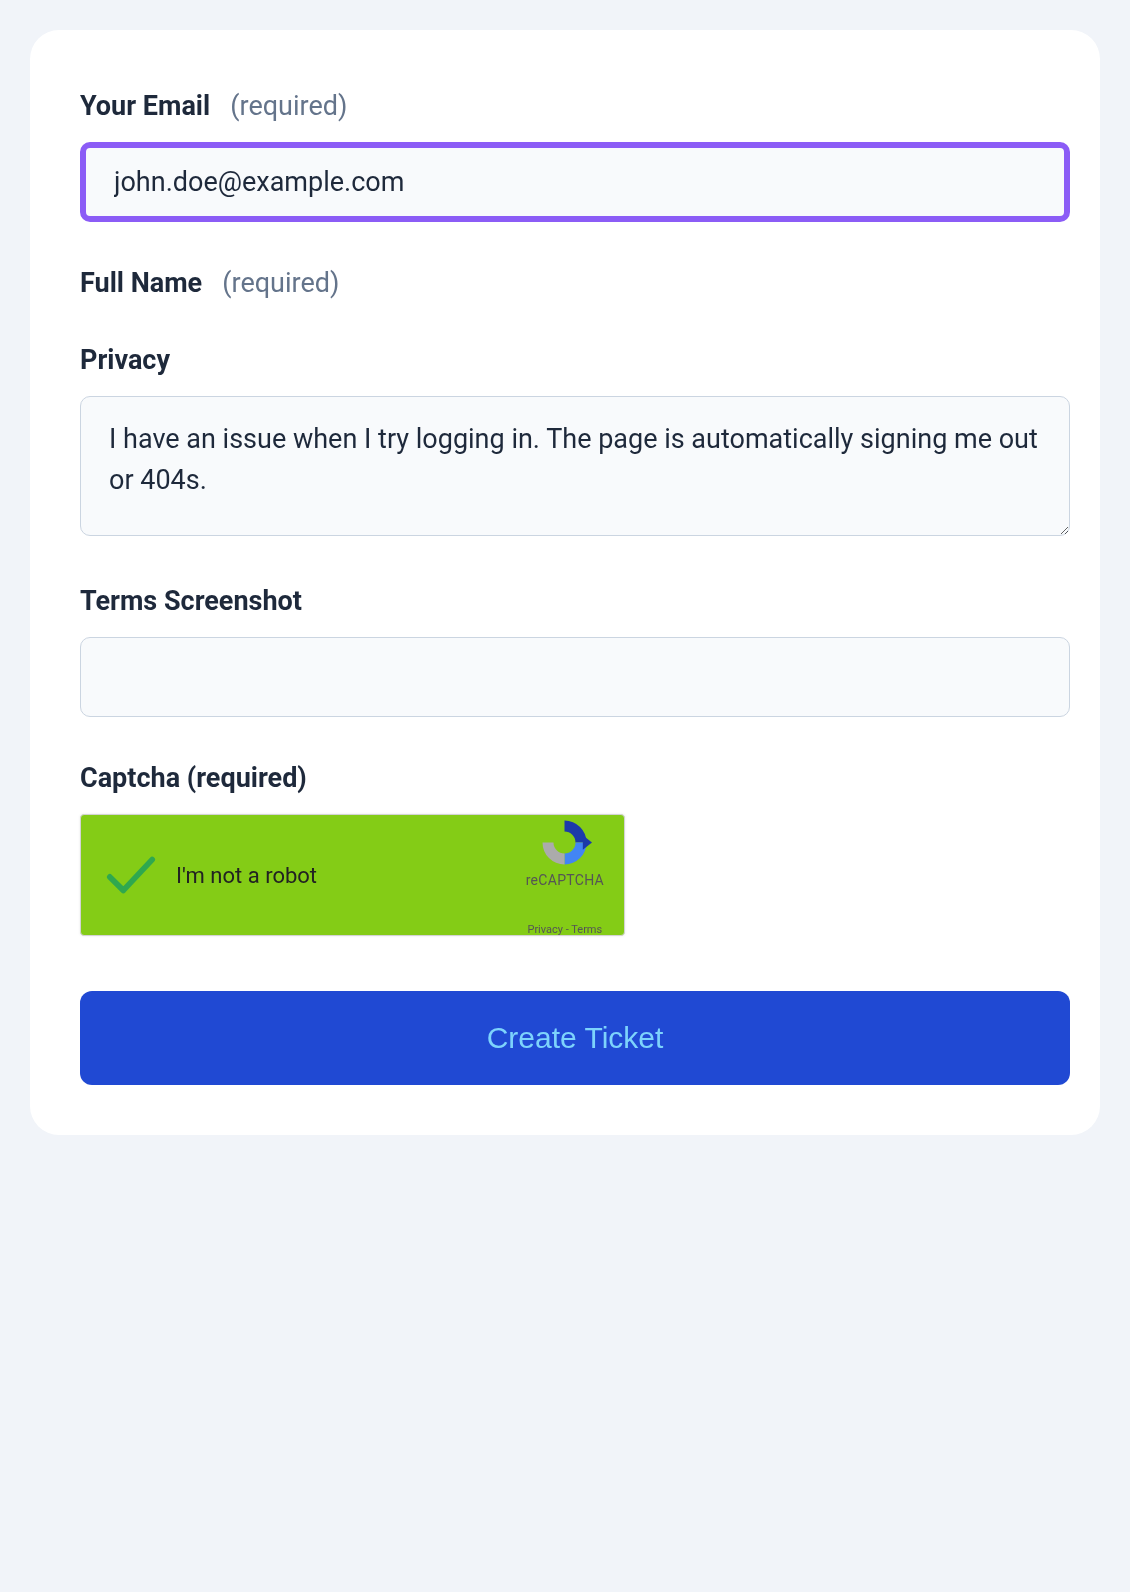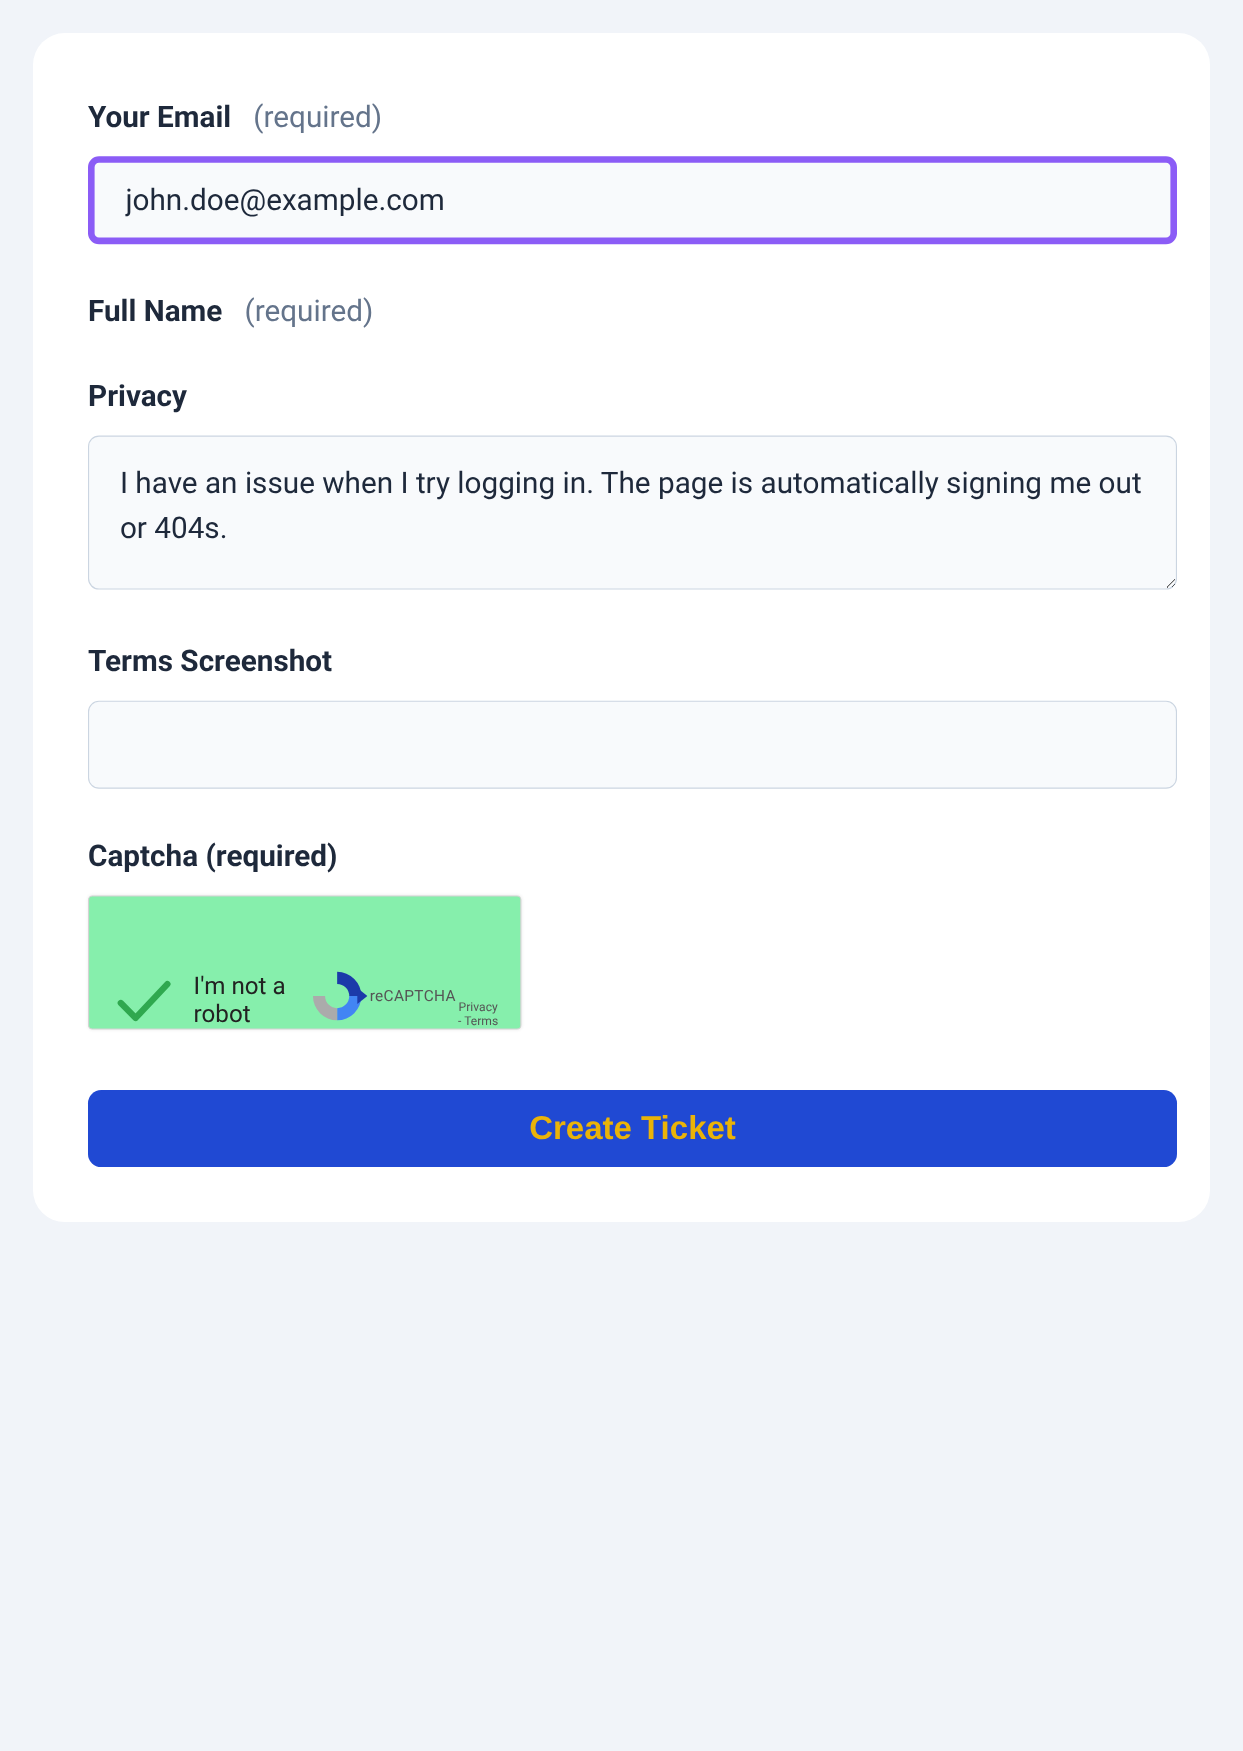--- a/index.html
+++ b/index.html
@@ -54,27 +54,27 @@
     }
     .file-input {
       width: 100%;
       height: 80px;
       border: 1px solid #cbd5e1;
       background: #f8fafc;
       border-radius: 10px;
     }
     
     .recaptcha-box {
-      width: 394px;
+      width: 545px;
       height: 122px;
       border: 1px solid #d3d3d3;
-      background: #86efac;
+      background: #84cc16;
       border-radius: 4px;
       display: flex;
-      align-items: flex-end;
+      align-items: center;
       justify-content: space-between;
       padding: 0 20px 0 25px;
       box-shadow: 0 0 3px rgba(0,0,0,.08);
     }
     .recaptcha-left {
       display: flex;
       align-items: center;
       gap: 20px;
     }
     .check-icon svg {
@@ -82,21 +82,21 @@
       height: 44px;
       display: block;
     }
     .recaptcha-text {
       font-size: 22px;
       color: #222;
     }
     .recaptcha-right {
       text-align: center;
       display: flex;
-      flex-direction: row;
+      flex-direction: column;
       align-items: center;
       gap: 2px;
     }
     .recaptcha-logo svg {
       width: 55px;
       height: 55px;
       display: block;
     }
     .recaptcha-brand {
       font-size: 14px;
@@ -107,25 +107,25 @@
       font-size: 11px;
       color: #555;
       margin-top: 33px;
     }
     .recaptcha-links a {
       color: #555;
       text-decoration: none;
     }
     .submit-button {
       width: 100%;
-      height: 70px;
+      height: 94px;
       background: #2049d3;
-      color: #eab308;
+      color: #7dd3fc;
       font-size: 30px;
-      font-weight: 700;
+      font-weight: 400;
       border: none;
       border-radius: 12px;
       cursor: pointer;
       margin-top: 25px;
     }
     .captcha-group { margin-bottom: 30px; }
   </style>
 </head>
 <body>
 

